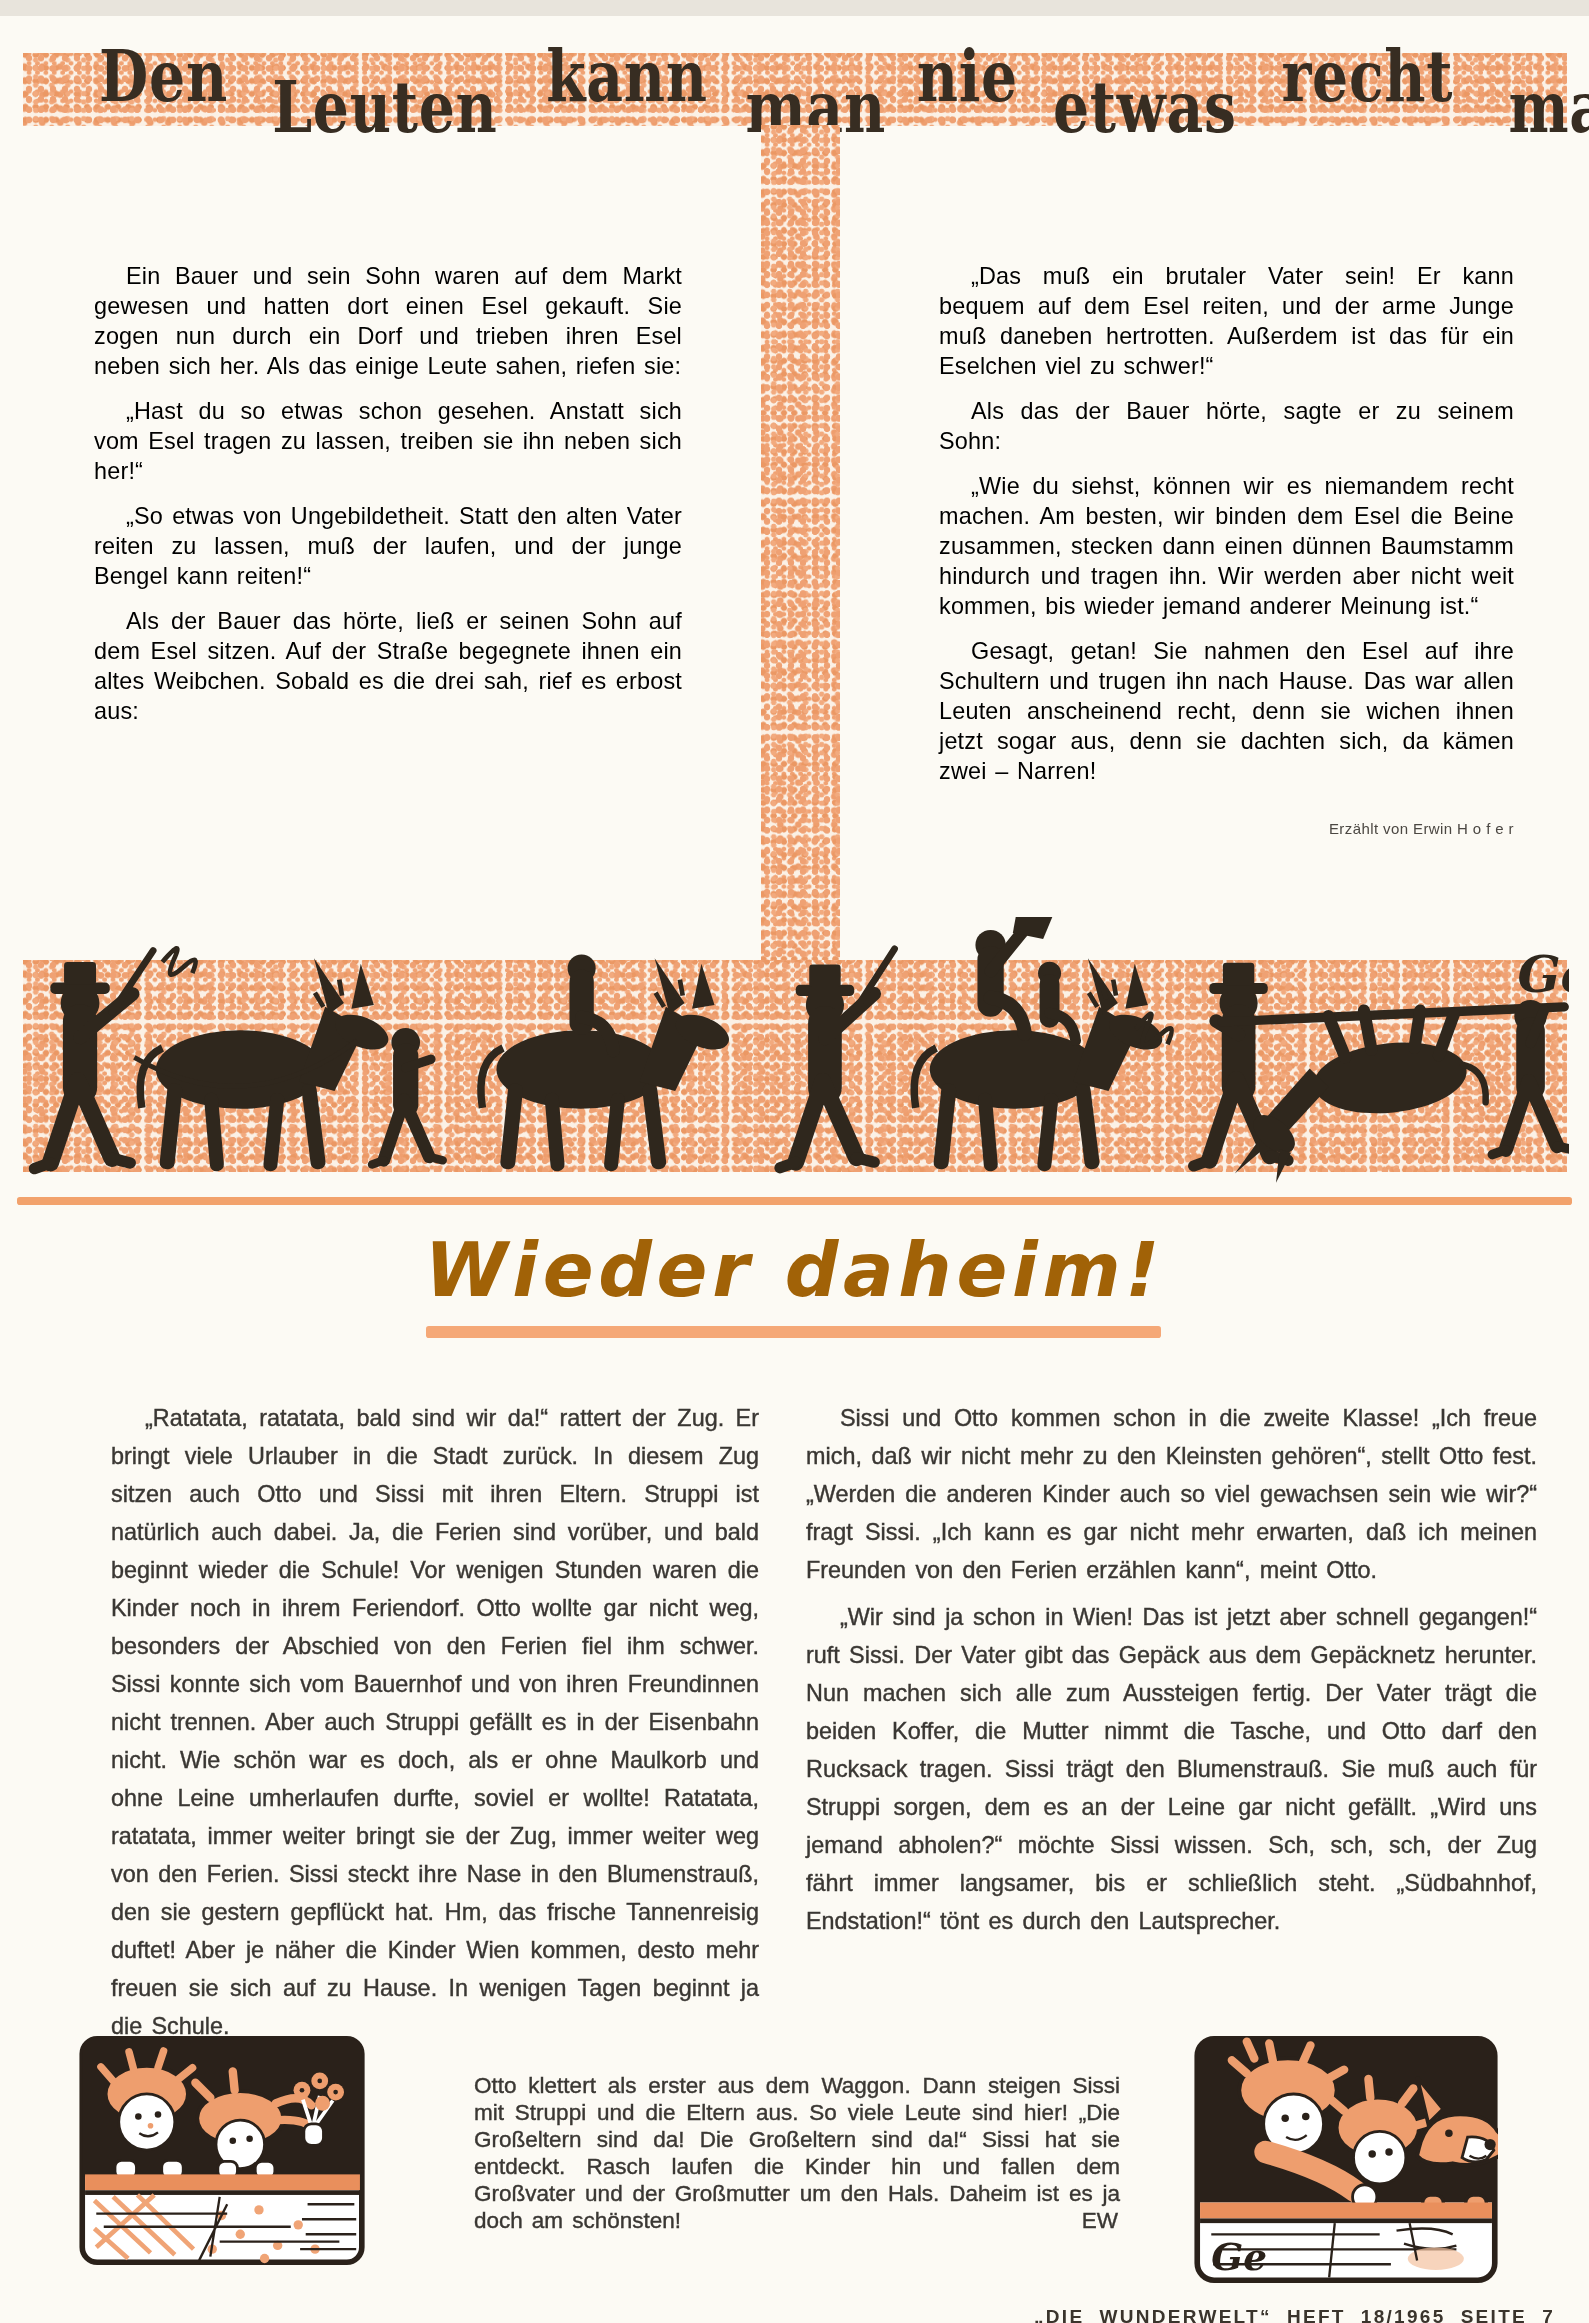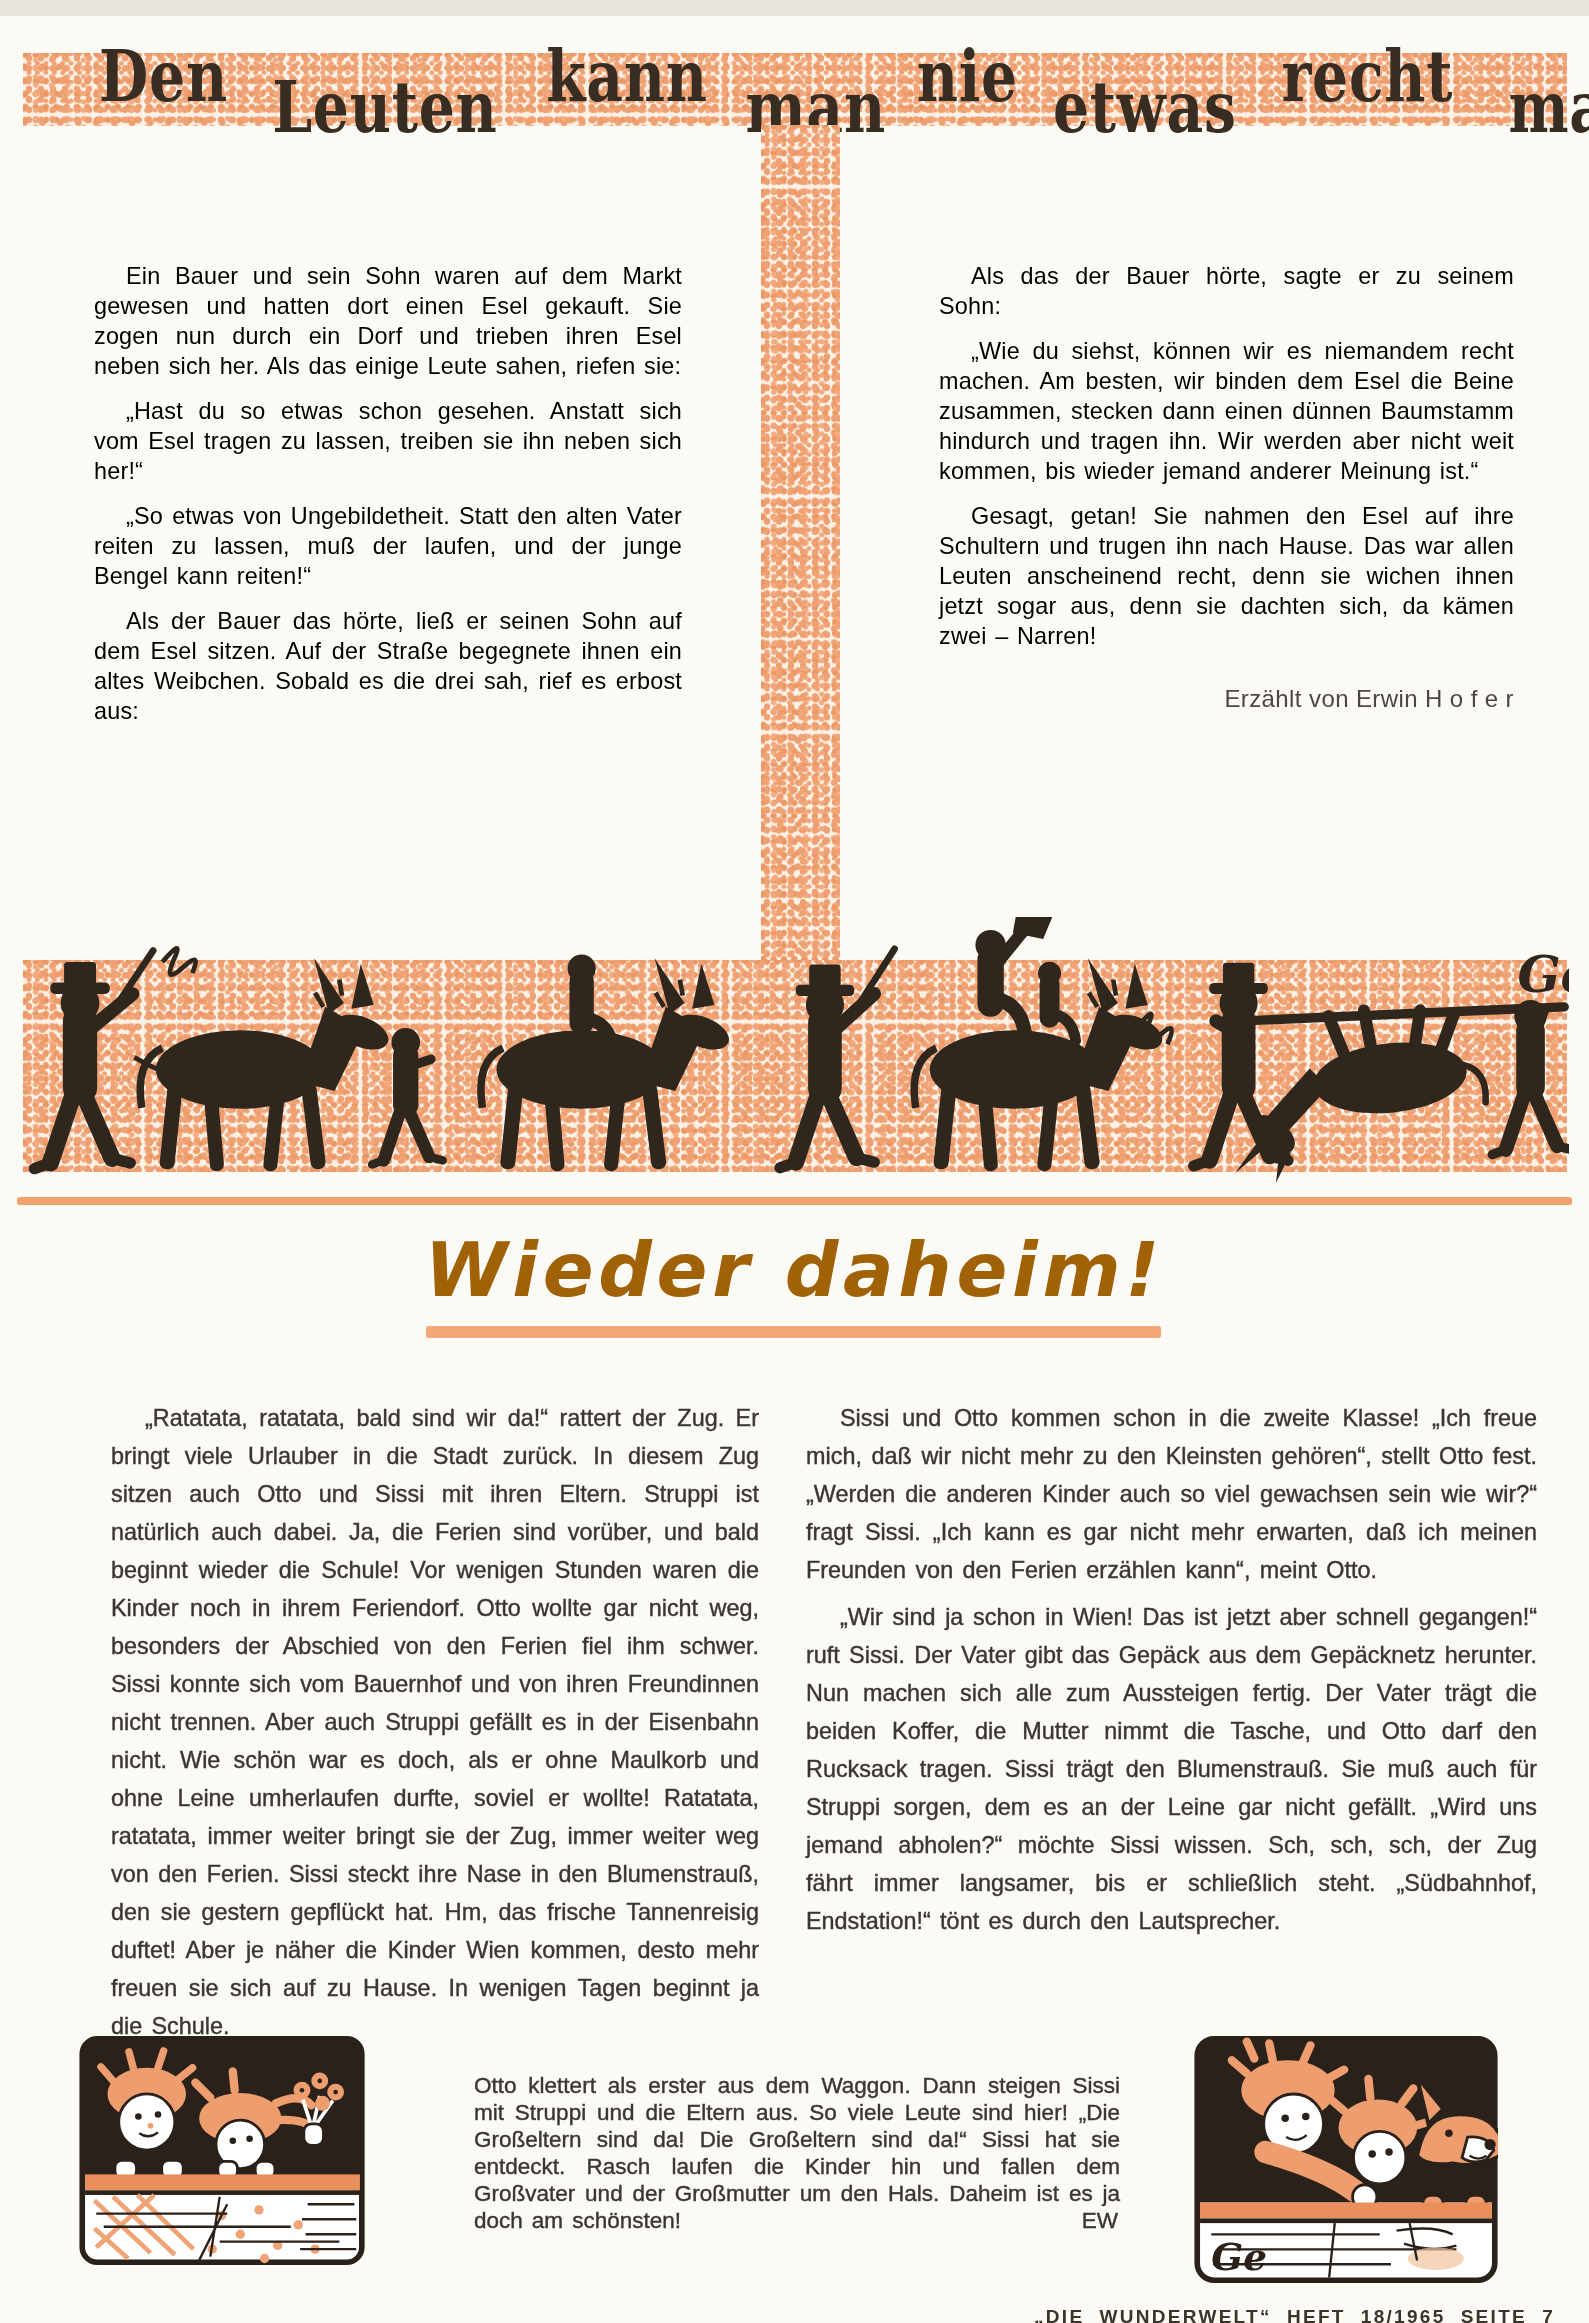--- a/index.html
+++ b/index.html
@@ -38,21 +38,21 @@
   .center-stripe{position:absolute;left:761px;top:109px;width:79px;height:839px;}
   
   .col{position:absolute;}
   .story p{
     margin:0 0 15px 0;font-size:23.4px;line-height:30px;color:#000000;
     text-align:justify;text-indent:32px;letter-spacing:0.2px;word-spacing:1.9px;
   }
   #a1c1{left:94px;top:245px;width:588px;}
   #a1c2{left:939px;top:245px;width:575px;}
   .attribution{
-    margin-top:34px;text-align:right;font-size:24px;color:#4B4742;
+    margin-top:34px;text-align:right;font-size:15px;color:#4B4742;
     letter-spacing:0.4px;
   }
   
   .sil-band{position:absolute;left:23.4px;top:944px;width:1544px;height:212px;}
   .sil-svg{position:absolute;left:20.6px;top:901px;width:1548px;height:277px;}
   
   .orange-rule{position:absolute;left:17px;top:1181px;width:1555px;height:8.4px;background:#F2A26C;border-radius:2.8px;}
   .title2{
     position:absolute;left:0;top:1210px;width:1589px;margin:0;text-align:center;
     font-family:"DejaVu Sans",sans-serif;font-style:italic;font-weight:700;
@@ -106,20 +106,21 @@
   <div class="center-stripe speckle"></div>
 
   <section>
     <div id="a1c1" class="col story">
       <p>Ein Bauer und sein Sohn waren auf dem Markt gewesen und hatten dort einen Esel gekauft. Sie zogen nun durch ein Dorf und trieben ihren Esel neben sich her. Als das einige Leute sahen, riefen sie:</p>
       <p>„Hast du so etwas schon gesehen. Anstatt sich vom Esel tragen zu lassen, treiben sie ihn neben sich her!“</p>
       <p>„So etwas von Ungebildetheit. Statt den alten Vater reiten zu lassen, muß der laufen, und der junge Bengel kann reiten!“</p>
       <p>Als der Bauer das hörte, ließ er seinen Sohn auf dem Esel sitzen. Auf der Straße begegnete ihnen ein altes Weibchen. Sobald es die drei sah, rief es erbost aus:</p>
     </div>
     <div id="a1c2" class="col story">
+      <p>„Das muß ein brutaler Vater sein! Er kann bequem auf dem Esel reiten, und der arme Junge muß daneben hertrotten. Außerdem ist das für ein Eselchen viel zu schwer!“</p>
       <p>Als das der Bauer hörte, sagte er zu seinem Sohn:</p>
       <p>„Wie du siehst, können wir es niemandem recht machen. Am besten, wir binden dem Esel die Beine zusammen, stecken dann einen dünnen Baumstamm hindurch und tragen ihn. Wir werden aber nicht weit kommen, bis wieder jemand anderer Meinung ist.“</p>
       <p>Gesagt, getan! Sie nahmen den Esel auf ihre Schultern und trugen ihn nach Hause. Das war allen Leuten anscheinend recht, denn sie wichen ihnen jetzt sogar aus, denn sie dachten sich, da kämen zwei – Narren!</p>
       <div class="attribution">Erzählt von Erwin H o f e r</div>
     </div>
   </section>
 
   <div class="sil-band speckle"></div>
   <svg class="sil-svg" viewBox="0 0 1652 296">
     <defs>

